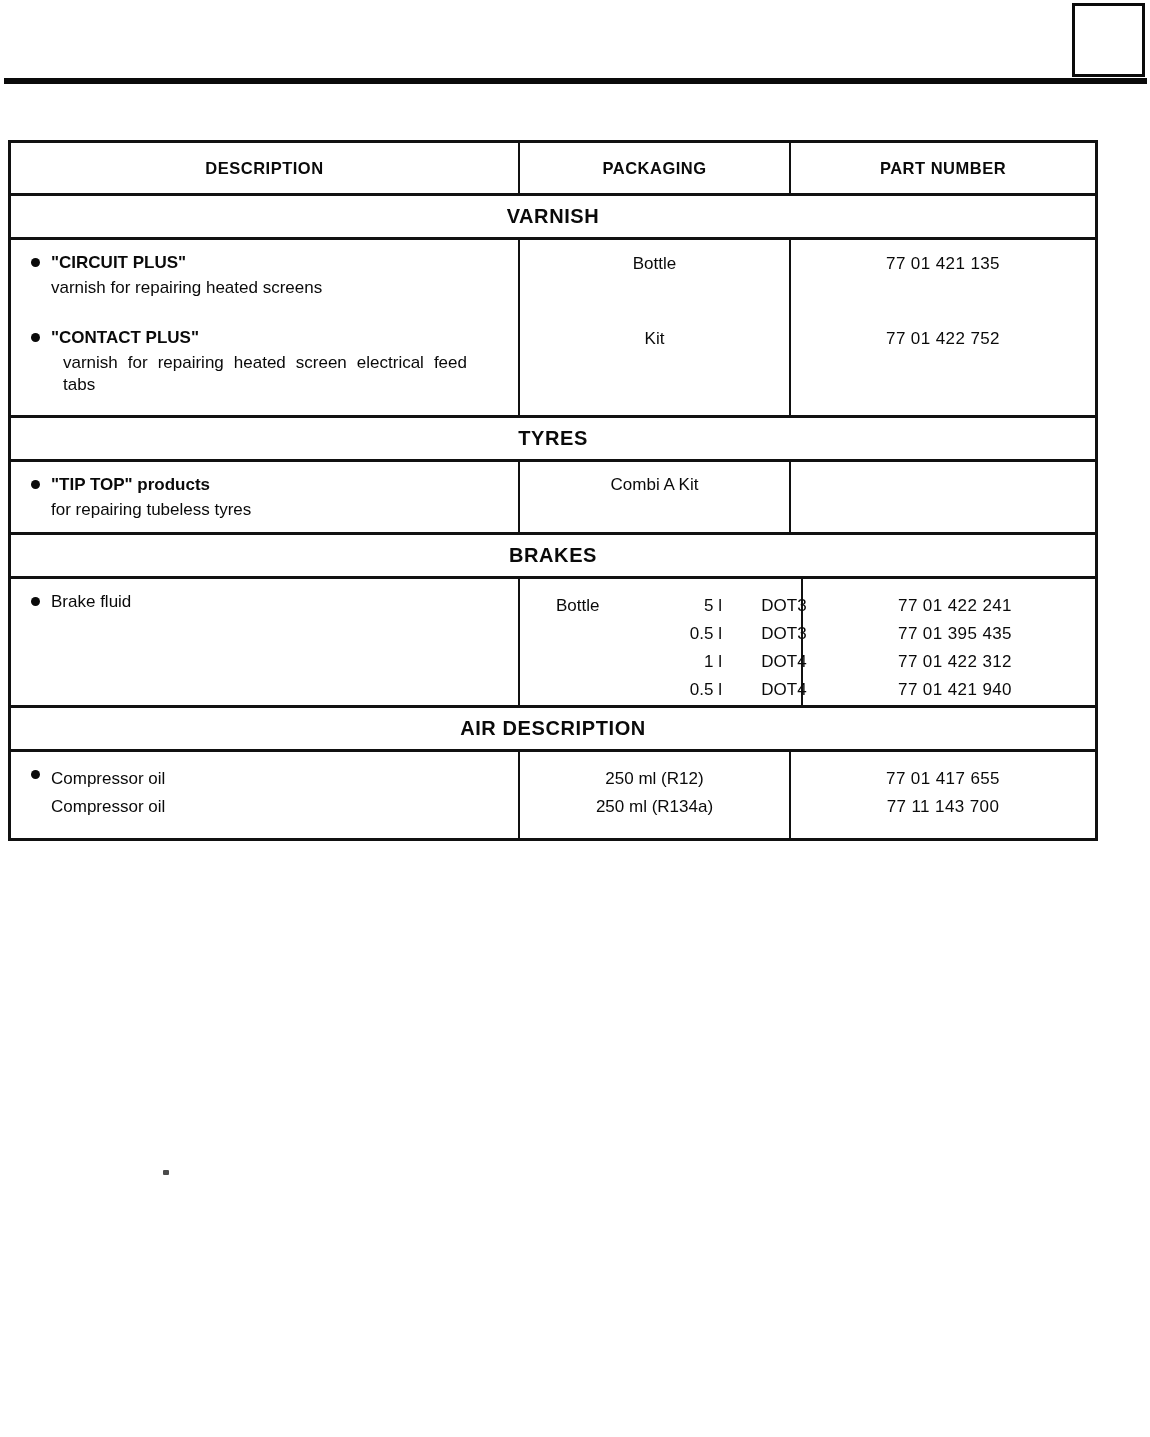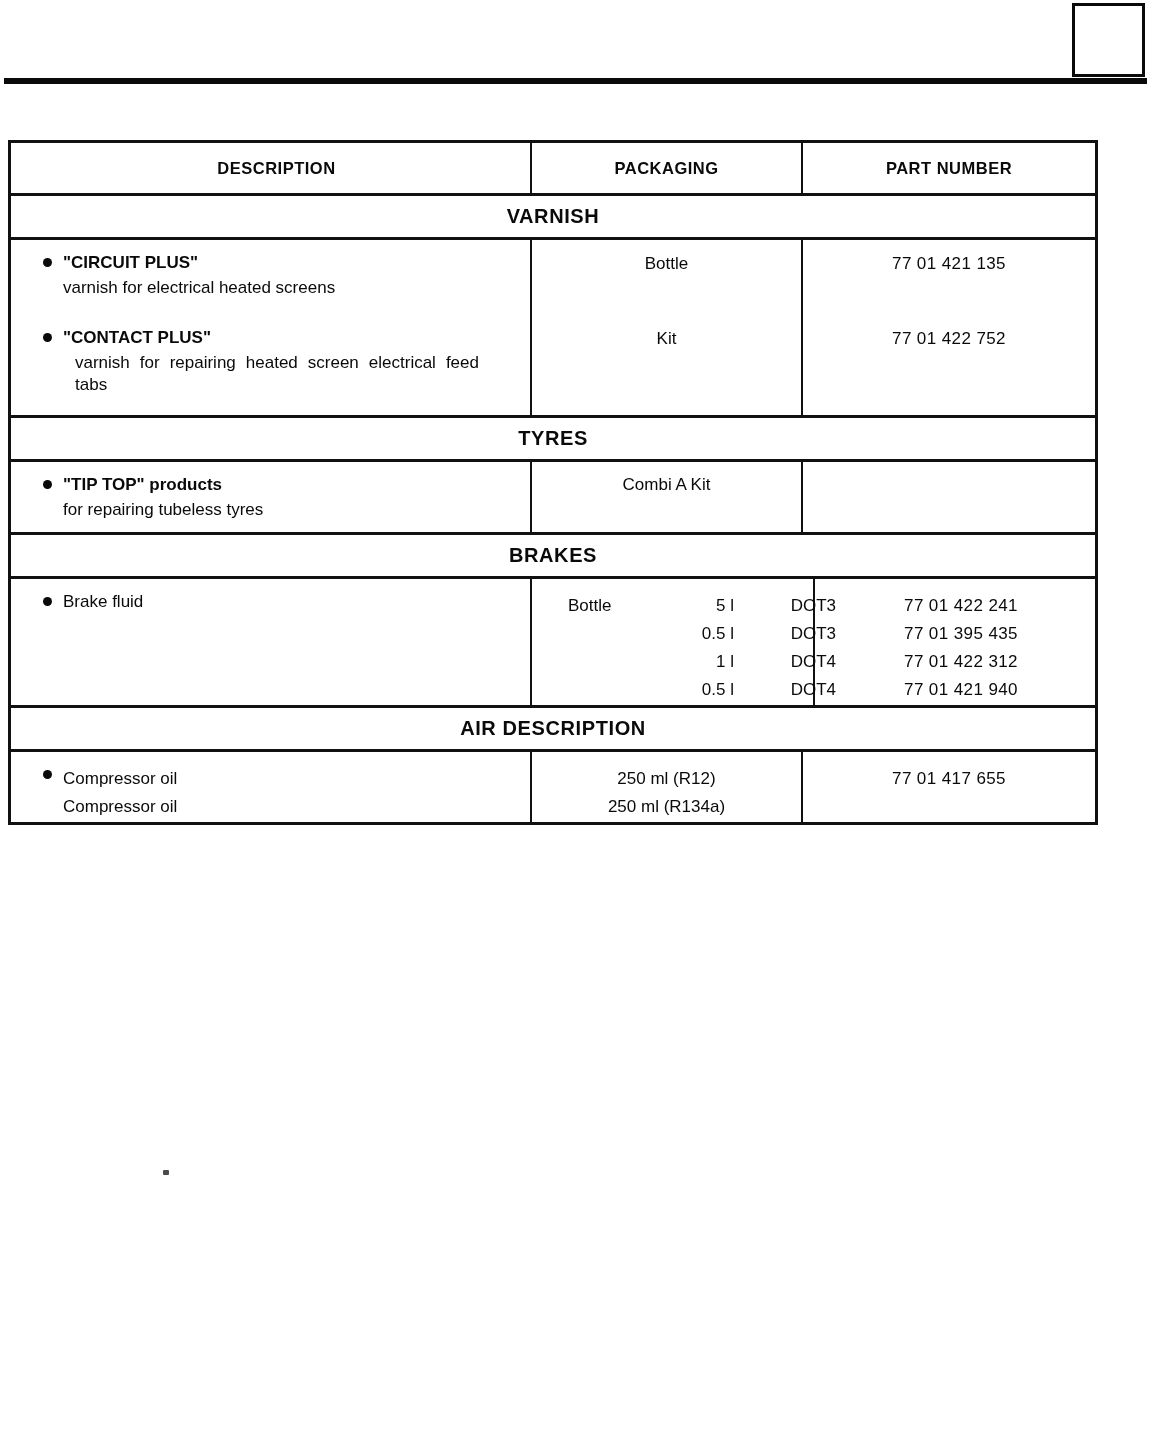--- a/index.html
+++ b/index.html
@@ -14,38 +14,38 @@
     border:3px solid #0a0a0a; background:#fff;
   }
   .top-rule {
     position:absolute; left:4px; top:78px; width:1143px; height:6px;
     background:#0a0a0a;
   }
   .doc-table {
     position:absolute; left:8px; top:140px; width:1090px;
     border:3px solid #111; background:#fff;
   }
-  .cols { display:grid; grid-template-columns:509px 271px 1fr;padding-left:12px; }
+  .cols { display:grid; grid-template-columns:509px 271px 1fr; }
   .cell { position:relative; }
   .vline { border-right:2px solid #111; }
   .header-row { height:50px; }
   .header-row .cell {
     display:flex; align-items:center; justify-content:center;
     font-weight:700; font-size:16.5px; letter-spacing:.5px;
   }
   .band {
     height:47px; border-top:3px solid #111; border-bottom:3px solid #111;
     display:flex; align-items:center; justify-content:center;
     font-weight:700; font-size:20px; letter-spacing:.6px;
   }
   .content-row { font-size:17px; }
   .row-varnish { height:175px; }
   .row-tyres   { height:70px;  }
   .row-brakes  { height:126px;gap:12px; }
-  .row-ac      { height:70px;  }
+  .row-ac      { height:86px;  }
   .desc-cell { padding:13px 10px 0 14px; }
   .mid-cell  { padding-top:13px; text-align:center; }
   .num-cell  { padding-top:13px; text-align:center; letter-spacing:.4px; }
   .item-block1 { height:75px; }
   .name-line { display:flex; align-items:baseline; }
   .bullet {
     width:9px; height:9px; border-radius:50%; background:#0a0a0a;
     display:inline-block; flex:0 0 9px; margin:5px 11px 0 6px; align-self:flex-start;
   }
   .p-name { font-weight:700; font-size:17px; }
@@ -53,21 +53,21 @@
   .p-desc.justified { width:404px; text-align:justify; margin-left:38px; }
   .stack > div { line-height:22px; }
   .gap-block { height:75px; }
   .brk-lines { padding-left:24px; }
   .brk-line {
     display:grid; grid-template-columns:92px 52px 80px; column-gap:22px;
     line-height:28px; text-align:left;
   }
   .brk-container { text-align:left; }
   .brk-volume { text-align:right; }
-  .brk-grade { text-align:right; }
+  .brk-grade { text-align:center; }
   .num-lines div { line-height:28px; }
   .ac-desc .name-line { line-height:28px; }
   .ac-desc .second { margin-left:26px; line-height:28px; }
   .ac-mid div, .ac-num div { line-height:28px; }
   .artifact-dot {
     position:absolute; left:163px; top:1170px; width:6px; height:5px;
     background:#2b2b2b; opacity:.85; border-radius:1px;
   }
 </style>
 </head>
@@ -86,21 +86,21 @@
 
   <div class="band">VARNISH</div>
 
   <div class="cols content-row row-varnish">
     <div class="cell vline desc-cell">
       <div class="item-block1">
         <div class="name-line">
           <span class="bullet"></span>
           <span class="p-name">"CIRCUIT PLUS"</span>
         </div>
-        <div class="p-desc">varnish for electrical heated screens</div>
+        <div class="p-desc">varnish for repairing heated screens</div>
       </div>
       <div>
         <div class="name-line">
           <span class="bullet"></span>
           <span class="p-name">"CONTACT PLUS"</span>
         </div>
         <div class="p-desc justified">varnish for repairing heated screen electrical feed tabs</div>
       </div>
     </div>
     <div class="cell vline mid-cell stack">
@@ -176,18 +176,19 @@
         <span>Compressor oil</span>
       </div>
       <div class="second">Compressor oil</div>
     </div>
     <div class="cell vline mid-cell ac-mid">
       <div>250 ml (R12)</div>
       <div>250 ml (R134a)</div>
     </div>
     <div class="cell num-cell ac-num">
       <div>77 01 417 655</div>
+      <div>77 11 143 700</div>
     </div>
   </div>
 
 </div>
 
 <div class="artifact-dot"></div>
 
 </body></html>

